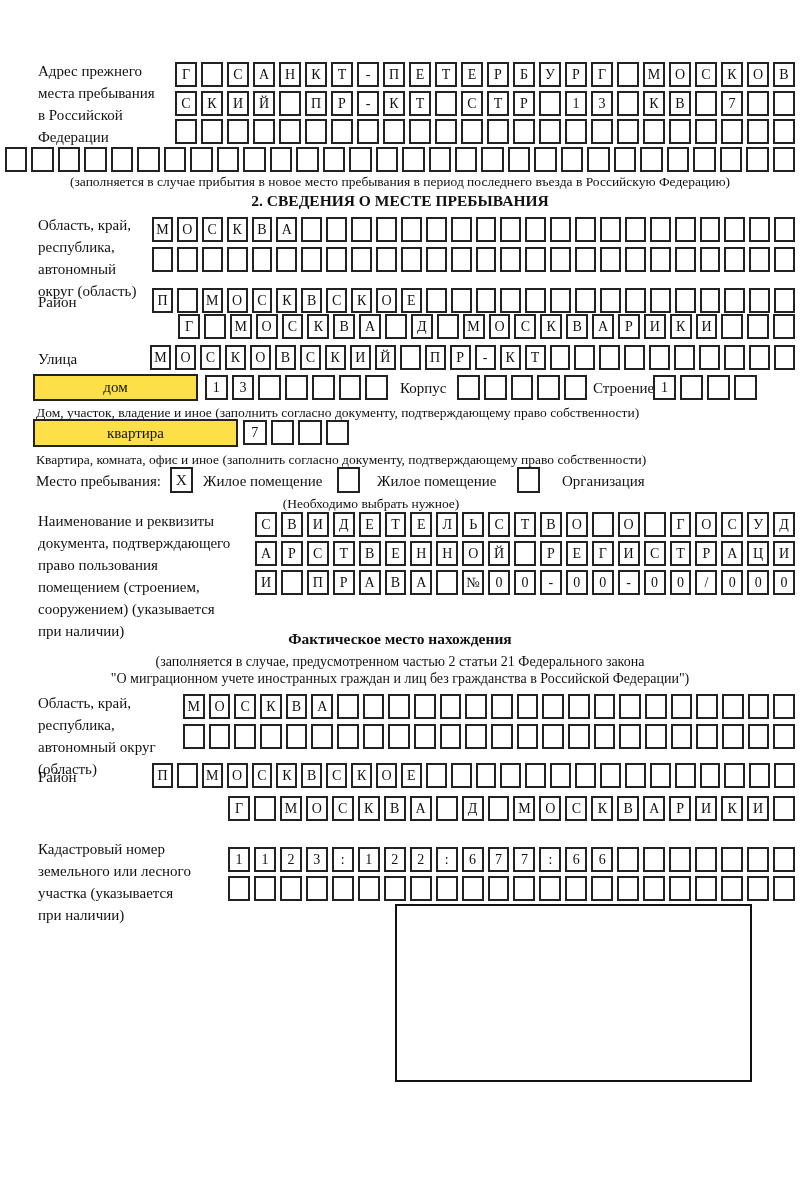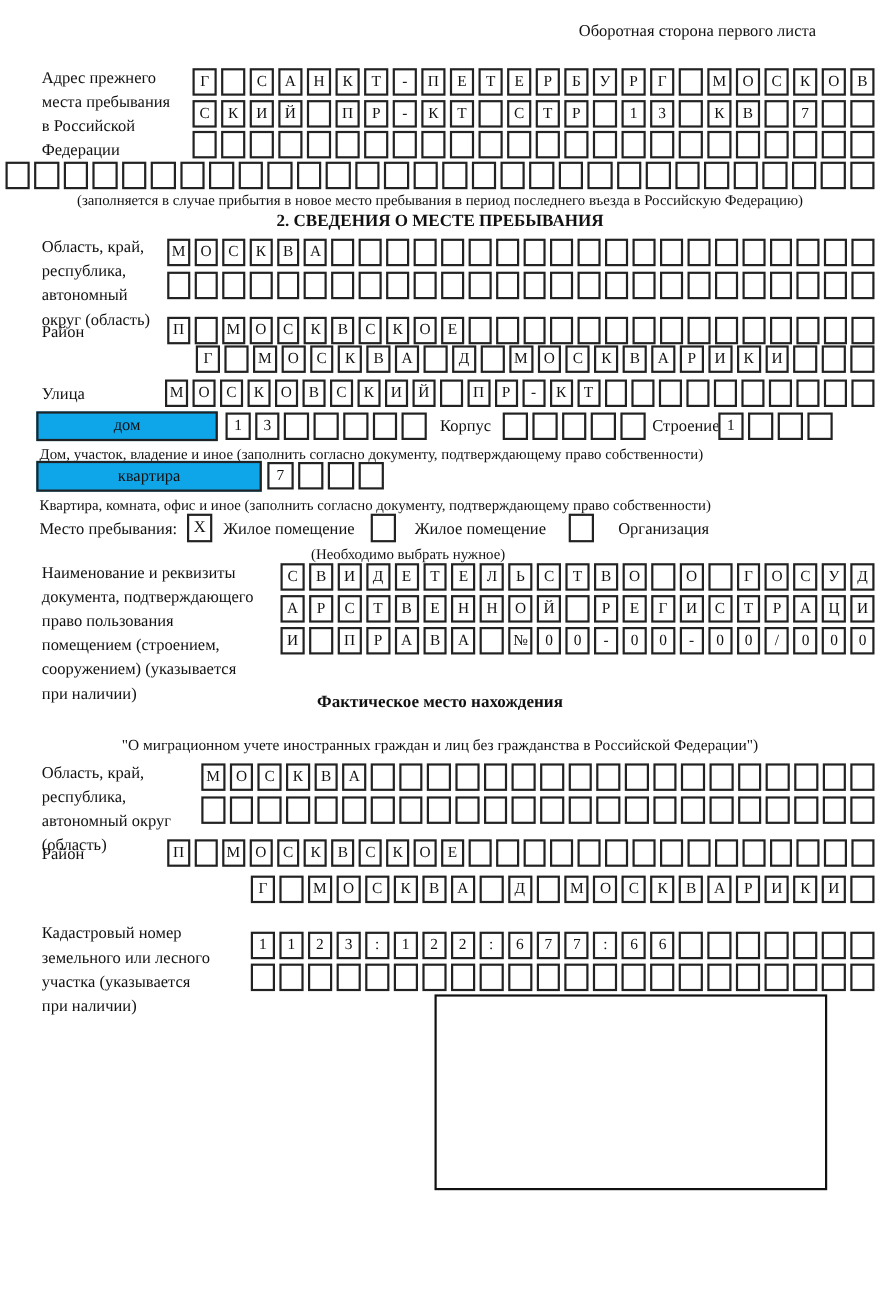--- a/index.html
+++ b/index.html
@@ -23,41 +23,40 @@
     border:2px solid #222;
     margin-right:4px;
     height:25px;
     display:flex;align-items:center;justify-content:center;
     font-size:14px;line-height:1;
     background:#fff;
   }
   .cell:last-child{margin-right:0;}
   .namebox{
     position:absolute;box-sizing:border-box;
-    border:2px solid #222;background:#0ea5e9;
+    border:2px solid #222;background:#fde047;
     display:flex;align-items:center;justify-content:center;
     font-size:15px;
   }
   .chkbox{
     position:absolute;box-sizing:border-box;
     width:23px;height:26px;border:2px solid #222;background:#fff;
     display:flex;align-items:center;justify-content:center;
     font-size:15px;
   }
   .stampbox{
     position:absolute;box-sizing:border-box;
     border:2px solid #111;background:#fff;
   }
 </style>
 </head>
 <body>
 
 <div id="page">
 
-  <div class="abs label" style="top:18px;right:58px;">Оборотная сторона первого листа</div>
 
   <div class="abs label" style="left:38px;top:60px;width:150px;">Адрес прежнего
 места пребывания
 в Российской
 Федерации</div>
   <div class="boxrow" style="left:175px;top:62px;width:620px;">
       <span class="cell">Г</span>
       <span class="cell"></span>
       <span class="cell">С</span>
       <span class="cell">А</span>
@@ -433,20 +432,21 @@
       <span class="cell">-</span>
       <span class="cell">0</span>
       <span class="cell">0</span>
       <span class="cell">/</span>
       <span class="cell">0</span>
       <span class="cell">0</span>
       <span class="cell">0</span>
     </div>
 
   <div class="abs title" style="left:0px;top:630px;width:800px;">Фактическое место нахождения</div>
+  <div class="abs note center" style="left:0px;top:653px;width:800px;font-size:14px;">(заполняется в случае, предусмотренном частью 2 статьи 21 Федерального закона</div>
   <div class="abs note center" style="left:0px;top:670px;width:800px;font-size:14px;">"О миграционном учете иностранных граждан и лиц без гражданства в Российской Федерации")</div>
 
   <div class="abs label" style="left:38px;top:692px;width:170px;">Область, край,
 республика,
 автономный округ
 (область)</div>
   <div class="boxrow" style="left:183px;top:694px;width:612px;">
       <span class="cell">М</span>
       <span class="cell">О</span>
       <span class="cell">С</span>

